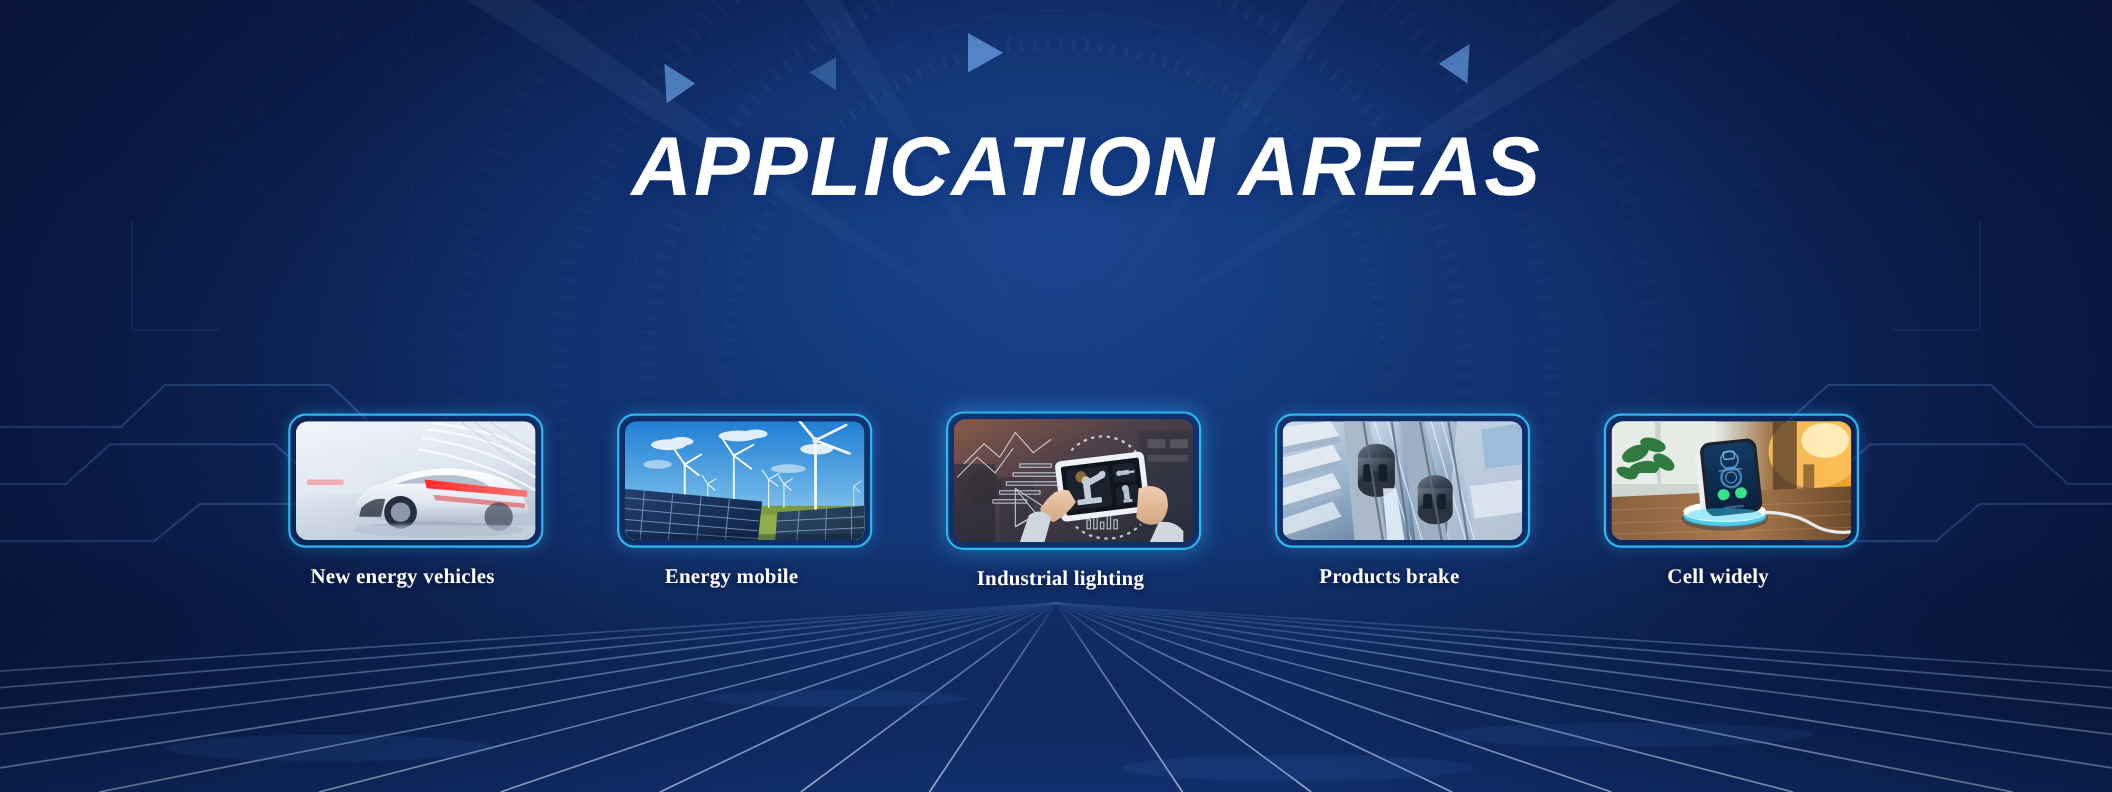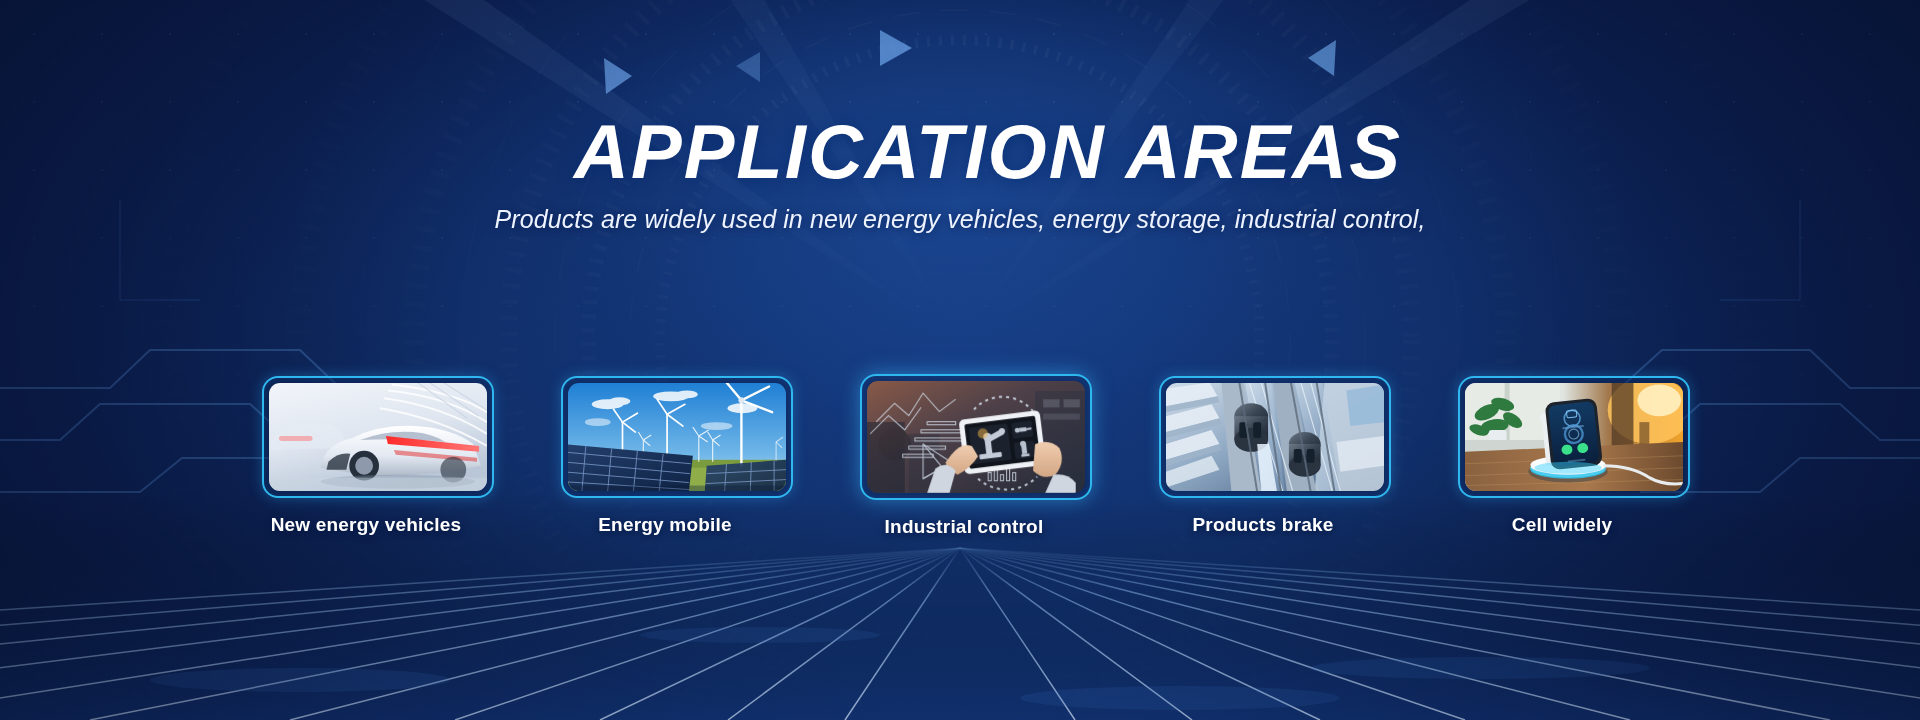--- a/index.html
+++ b/index.html
@@ -49,21 +49,21 @@
     width:1000px; text-align:center;
     color:#eef4ff; font-size:25px; font-style:italic; font-weight:500;
     line-height:1.28; letter-spacing:0.1px;
     text-shadow:0 1px 8px rgba(0,25,80,0.75);
   }
 
   .cards {
     position:absolute; top:376px; left:262px; width:1404px; height:180px;
     display:flex; justify-content:space-between; align-items:flex-start;
   }
-  .card { width:208px; }
+  .card { width:208px;font-family:Liberation Serif, serif; }
 
   .thumb {
     position:relative; width:232px; height:122px;
     border:2px solid #2fb8ef; border-radius:16px;
     padding:5px; background:rgba(10,30,78,0.45);
     box-shadow:0 0 14px rgba(45,170,240,0.35), inset 0 0 10px rgba(30,120,210,0.25);
   }
   .thumb-inner {
     width:100%; height:100%; border-radius:11px; overflow:hidden; position:relative;
   }
@@ -213,21 +213,20 @@
     </svg>
   </div>
 
   <div class="layer vignette"></div>
 
   <div class="content">
 
     <div class="title">APPLICATION AREAS</div>
 
     <div class="subtitle">
-      <div>Products are widely used in new energy vehicles, energy storage, industrial control,</div>
     </div>
 
     <div class="cards">
 
       <div class="card">
         <div class="thumb">
           <div class="thumb-inner">
             <svg viewBox="0 0 220 110" preserveAspectRatio="xMidYMid slice" aria-hidden="true">
               <defs>
                 <linearGradient id="c1bg" x1="0" y1="0" x2="0.4" y2="1">
@@ -440,21 +439,21 @@
                 <circle cx="118" cy="50" r="5" fill="#f3b34a" opacity="0.5"></circle>
               </g>
 
               <path d="M86 72 Q96 60 106 64 L112 74 Q104 86 92 92 Q82 88 80 80 Z" fill="url(#c3skin)"></path>
               <path d="M70 86 Q80 78 90 88 L84 110 L62 110 Z" fill="#cfd6e0"></path>
               <path d="M168 62 Q182 56 192 66 Q198 80 188 92 Q176 98 166 88 Z" fill="url(#c3skin)"></path>
               <path d="M186 92 Q200 90 208 100 L208 110 L178 110 Z" fill="#cfd6e0"></path>
             </svg>
           </div>
         </div>
-        <div class="card-label">Industrial control</div>
+        <div class="card-label">Industrial lighting</div>
       </div>
 
       <div class="card">
         <div class="thumb">
           <div class="thumb-inner">
             <svg viewBox="0 0 220 110" preserveAspectRatio="xMidYMid slice" aria-hidden="true">
               <defs>
                 <linearGradient id="c4bg" x1="0" y1="0" x2="1" y2="1">
                   <stop offset="0%" stop-color="#cfdce9"></stop>
                   <stop offset="45%" stop-color="#8fa9c4"></stop>

